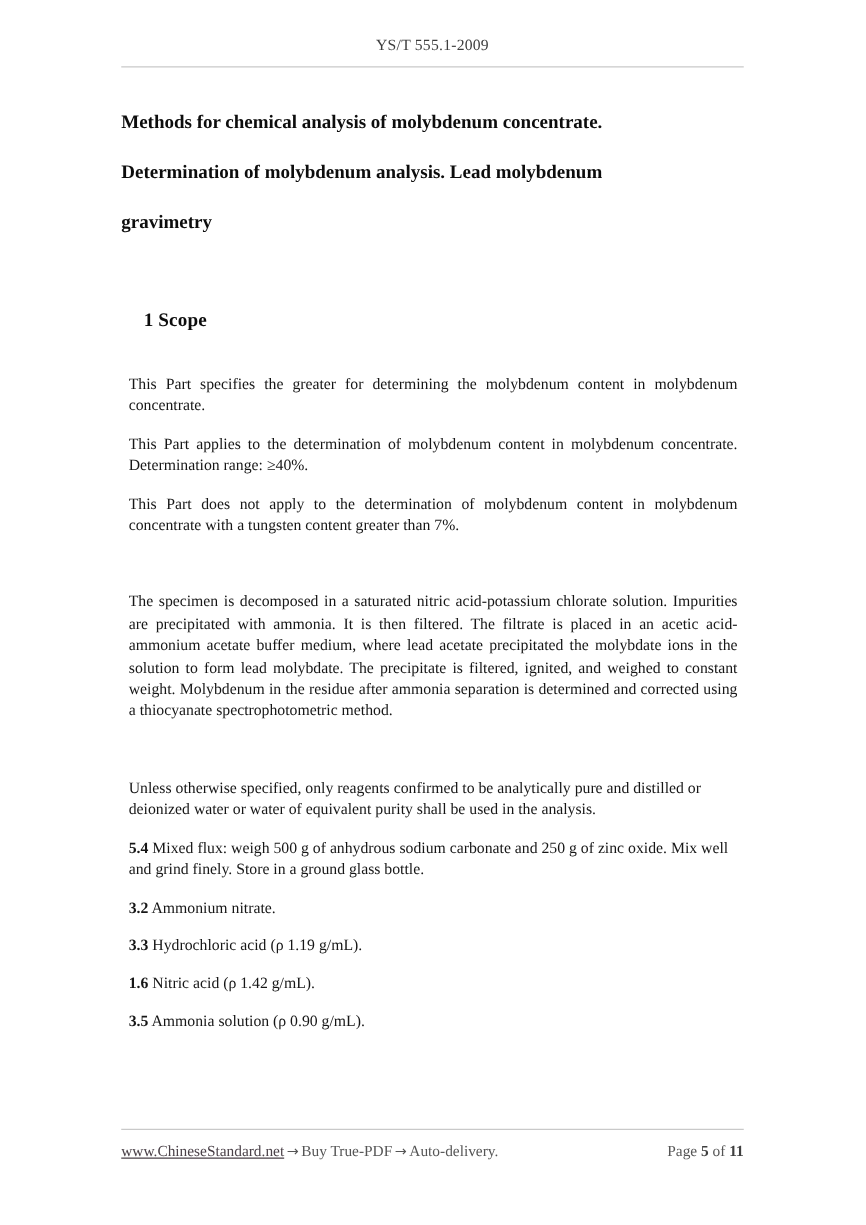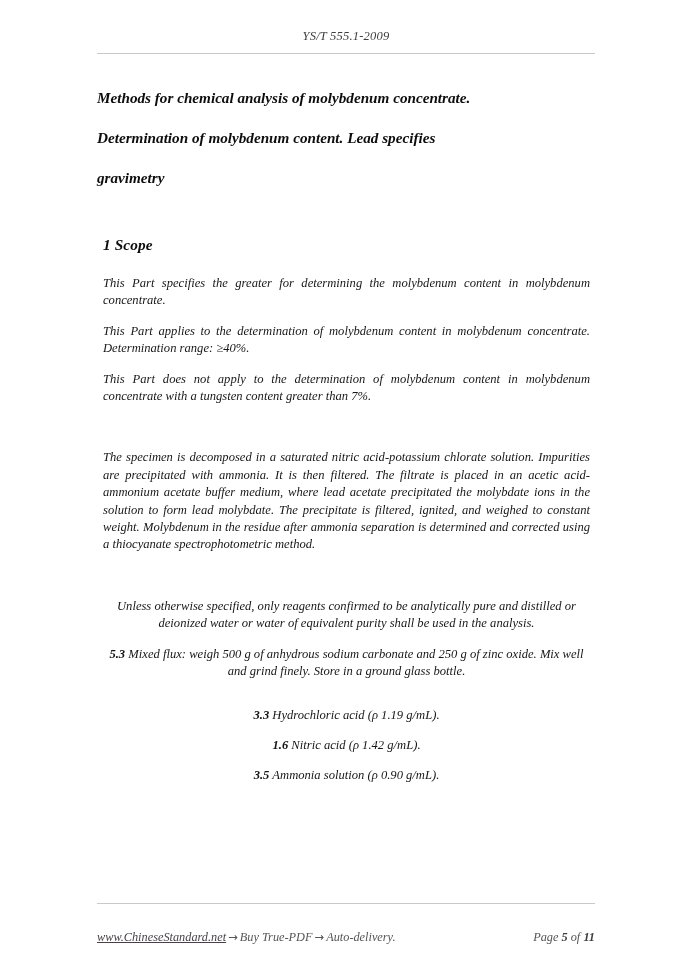--- a/index.html
+++ b/index.html
@@ -15,21 +15,20 @@
     color: #1a1a1a;
     overflow: hidden;
   }
 
   .page {
     position: absolute;
     left: 0; top: 0;
     width: 693px;
     height: 980px;
     box-sizing: border-box;
-    font-style: italic;
   }
 
   
   .header {
     position: absolute;
     left: 97px;
     top: 30px;
     width: 498px;
   }
   .header-title {
@@ -64,36 +63,36 @@
   .content {
     position: absolute;
     left: 103px;
     top: 236px;
     width: 487px;
   }
 
   h2.section-heading {
     font-size: 15.3px;
     font-weight: bold;
-    margin: 0;
+    margin: 12px;
     padding: 0;
     color: #0d0d0d;
     letter-spacing: 0.1px;
   }
 
   p.body-text {
     font-size: 12.6px;
     line-height: 17.4px;
     margin: 0;
     color: #161616;
     text-align: justify;
     text-justify: inter-word;
   }
   p.body-text.left-align {
-    text-align: center;
+    text-align: left;
   }
 
   .spacer-para { height: 13px; }
   .spacer-after-heading { height: 21px; }
   .spacer-before-heading { height: 23px; }
 
   .num { font-weight: bold; }
 
   
   .footer {
@@ -101,21 +100,21 @@
     left: 97px;
     top: 903px;
     width: 498px;
   }
   .footer-rule {
     border-top: 1px solid #c9c9c9;
     width: 100%;
     height: 0;
   }
   .footer-row {
-    margin-top: 26px;
+    margin-top: 10px;
     display: flex;
     justify-content: space-between;
     align-items: baseline;
     font-size: 12.3px;
     color: #555555;
   }
   .footer-left { white-space: nowrap; }
   .footer-url {
     text-decoration: underline;
     color: #4a4148;
@@ -133,21 +132,21 @@
 
 <div class="page">
 
   <div class="header">
     <div class="header-title">YS/T 555.1-2009</div>
     <div class="header-rule"></div>
   </div>
 
   <div class="doc-title">
     <span class="tline">Methods for chemical analysis of molybdenum concentrate.</span>
-    <span class="tline">Determination of molybdenum content. Lead specifies</span>
+    <span class="tline">Determination of molybdenum analysis. Lead molybdenum</span>
     <span class="tline">gravimetry</span>
   </div>
 
   <div class="content">
 
     <h2 class="section-heading">1 Scope</h2>
     <div class="spacer-after-heading"></div>
     <p class="body-text">This Part specifies the greater for determining the molybdenum content in molybdenum concentrate.</p>
     <div class="spacer-para"></div>
     <p class="body-text">This Part applies to the determination of molybdenum content in molybdenum concentrate. Determination range: ≥40%.</p>
@@ -159,24 +158,27 @@
     <div class="spacer-after-heading"></div>
     <p class="body-text">The specimen is decomposed in a saturated nitric acid-potassium chlorate solution. Impurities are precipitated with ammonia. It is then filtered. The filtrate is placed in an acetic acid-ammonium acetate buffer medium, where lead acetate precipitated the molybdate ions in the solution to form lead molybdate. The precipitate is filtered, ignited, and weighed to constant weight. Molybdenum in the residue after ammonia separation is determined and corrected using a thiocyanate spectrophotometric method.</p>
 
     <div class="spacer-before-heading"></div>
 
     <div class="spacer-after-heading"></div>
     <p class="body-text left-align">Unless otherwise specified, only reagents confirmed to be analytically pure and distilled or deionized water or water of equivalent purity shall be used in the analysis.</p>
     <div class="spacer-para"></div>
 
     <p class="body-text left-align">
-      <span class="num">5.3</span><span> Mixed flux: weigh 500 g of anhydrous sodium carbonate and 250 g of zinc oxide. Mix well and grind finely. Store in a ground glass bottle.</span>
-    </p>
-    <div class="spacer-para"></div>
-
+      <span class="num">5.4</span><span> Mixed flux: weigh 500 g of anhydrous sodium carbonate and 250 g of zinc oxide. Mix well and grind finely. Store in a ground glass bottle.</span>
+    </p>
+    <div class="spacer-para"></div>
+
+    <p class="body-text left-align">
+      <span class="num">3.2</span><span> Ammonium nitrate.</span>
+    </p>
     <div class="spacer-para"></div>
 
     <p class="body-text left-align">
       <span class="num">3.3</span><span> Hydrochloric acid (ρ 1.19 g/mL).</span>
     </p>
     <div class="spacer-para"></div>
 
     <p class="body-text left-align">
       <span class="num">1.6</span><span> Nitric acid (ρ 1.42 g/mL).</span>
     </p>

